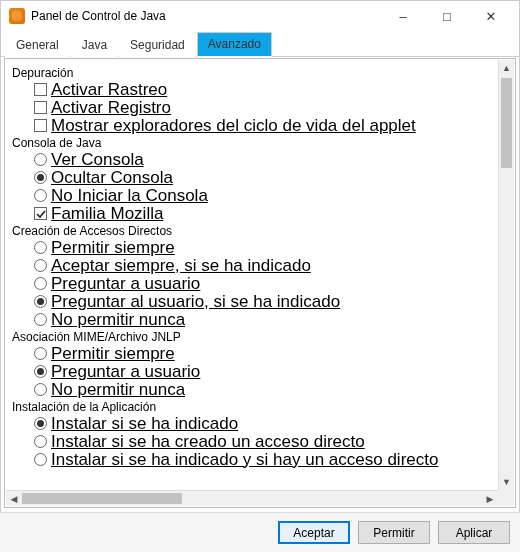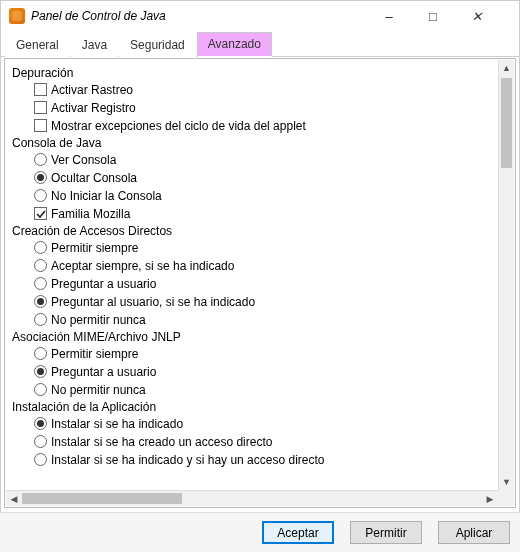--- a/index.html
+++ b/index.html
@@ -10,23 +10,22 @@
     color: #000;
     width: 520px;
     height: 552px;
     overflow: hidden;
     border: 1px solid #ccc;
   }
   .titlebar {
     display: flex;
     align-items: center;
     height: 30px;
-    padding: 0 20px 0 8px;
-    background: #fff;
-    font-style: italic;
+    padding: 0 6px 0 8px;
+    background: #fff;
   }
   .titlebar .app-icon {
     width: 16px; height: 16px; margin-right: 6px;
     background: radial-gradient(circle at 40% 40%, #f29111 0%, #e47911 60%, #c7670e 100%);
     border-radius: 3px;
     position: relative;
   }
   .titlebar .app-icon::after {
     content: "";
     position: absolute;
@@ -58,21 +57,21 @@
     border-bottom: none;
     margin-right: 1px;
     position: relative;
     top: 1px;
     background: #fff;
     text-align: center;
   }
   .tab.active {
     border-color: #ccc;
     border-bottom: 1px solid #fff;
-    background: #f0abfc;
+    background: #0ea5e9;
   }
   .content-wrap {
     position: absolute;
     top: 58px; left: 4px; right: 4px; bottom: 44px;
     border: 1px solid #bbb;
   }
   .content {
     position: absolute;
     top: 1px; left: 1px; right: 17px; bottom: 17px;
     overflow: hidden;
@@ -112,21 +111,22 @@
   .corner {
     position:absolute; right:1px; bottom:1px; width:16px; height:16px;
     background:#f0f0f0;
   }
   .section { margin: 2px 0 1px 2px; font-size: 12px; }
   .item {
     display:flex; align-items:center;
     margin: 1px 0 1px 24px;
     height: 17px;
     gap: 4px;
-    font-size: 12px;
+    font-size: 17px;
+    text-decoration: underline;
   }
   .item.disabled { color:#9a9a9a; }
   .chk {
     width:13px; height:13px; border:1px solid #666; background:#fff;
     display:flex; align-items:center; justify-content:center;
   }
   .item.disabled .chk { border-color:#bbb; background:#f5f5f5; }
   .chk.checked svg { display:block; }
   .chk svg { display:none; width:10px; height:10px; }
   .rad {
@@ -134,21 +134,21 @@
     background:#fff; display:flex; align-items:center; justify-content:center;
   }
   .rad.selected::after {
     content:""; width:7px; height:7px; background:#333; border-radius:50%;
   }
   .footer {
     position:absolute;
     left:0; right:0; bottom:0; height:40px;
     border-top:1px solid #ddd;
     display:flex; align-items:center; justify-content:flex-end;
-    padding: 0 10px; gap:16px;
+    padding: 0 10px; gap:8px;
     background:#f5f5f5;
   }
   .btn {
     min-width:72px; height:23px;
     background:#e1e1e1;
     border:1px solid #adadad;
     font-size:12px;
     display:flex; align-items:center; justify-content:center;
     padding:0 10px;
   }
@@ -182,21 +182,21 @@
       <div class="item">
         <div class="chk"></div>
         <span>Activar Rastreo</span>
       </div>
       <div class="item">
         <div class="chk"></div>
         <span>Activar Registro</span>
       </div>
       <div class="item">
         <div class="chk"></div>
-        <span>Mostrar excepciones del ciclo de vida del applet</span>
+        <span>Mostrar exploradores del ciclo de vida del applet</span>
       </div>
       <div class="section">Consola de Java</div>
       <div class="item">
         <div class="rad"></div>
         <span>Ver Consola</span>
       </div>
       <div class="item">
         <div class="rad selected"></div>
         <span>Ocultar Consola</span>
       </div>

